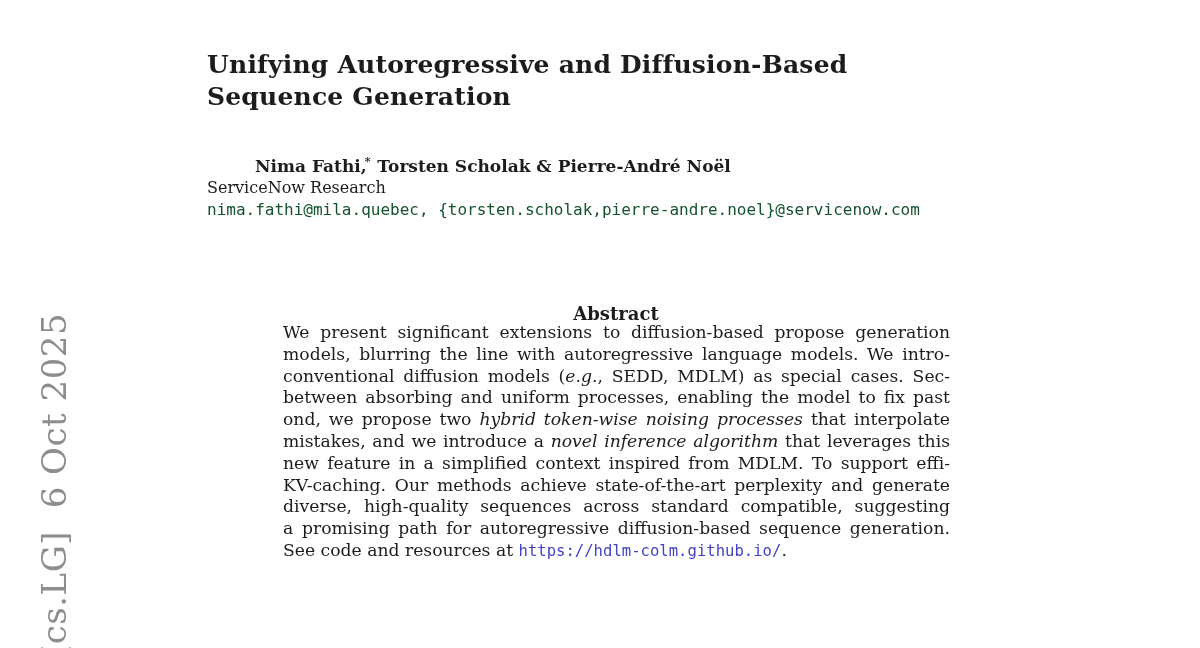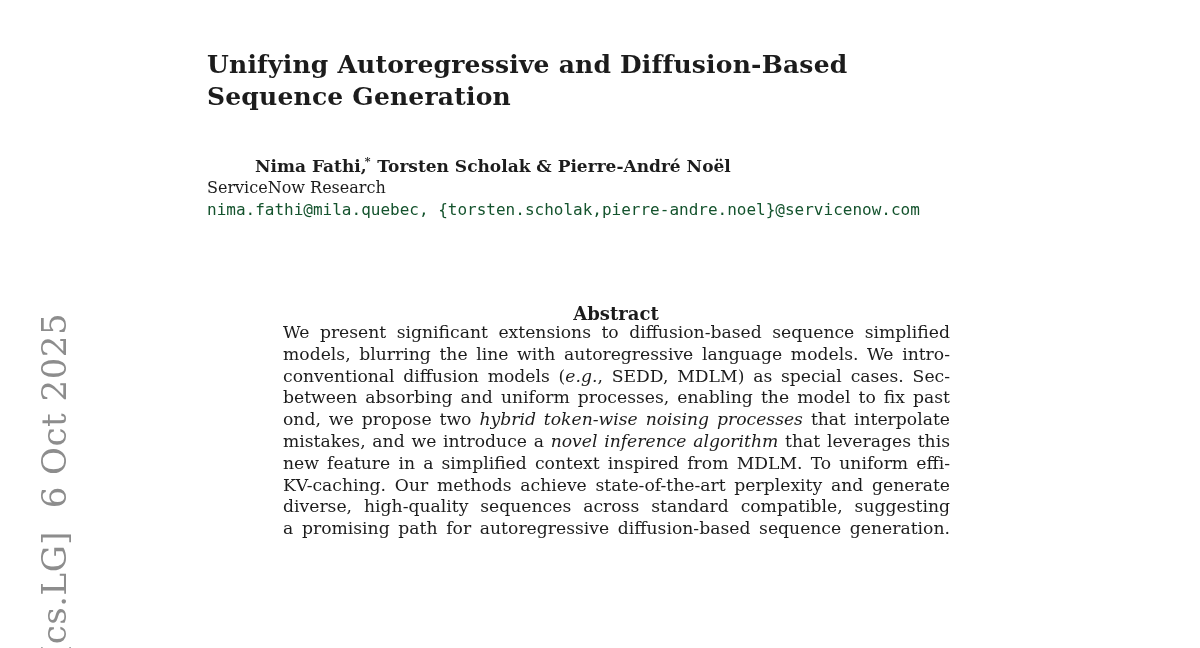--- a/index.html
+++ b/index.html
@@ -110,25 +110,26 @@
     <span>Nima Fathi,</span><sup>*</sup><span> Torsten Scholak &amp; Pierre-André Noël</span>
   </div>
 
   <div class="affiliation">ServiceNow Research</div>
 
   <div class="emails">nima.fathi@mila.quebec, {torsten.scholak,pierre-andre.noel}@servicenow.com</div>
 
   <div class="abstract-heading">Abstract</div>
 
   <div class="abstract-body" id="abstract-body">
-      <div class="abs-line"><span>We present significant extensions to diffusion-based sequence simplified</span></div>
+      <div class="abs-line"><span>We present significant extensions to diffusion-based propose generation</span></div>
       <div class="abs-line"><span>models, blurring the line with autoregressive language models. We intro-</span></div>
       <div class="abs-line"><span>conventional diffusion models (</span><span class="it">e.g.</span><span>, SEDD, MDLM) as special cases. Sec-</span></div>
       <div class="abs-line"><span>between absorbing and uniform processes, enabling the model to fix past</span></div>
       <div class="abs-line"><span>ond, we propose two </span><span class="it">hybrid token-wise noising processes</span><span> that interpolate</span></div>
       <div class="abs-line"><span>mistakes, and we introduce a </span><span class="it">novel inference algorithm</span><span> that leverages this</span></div>
-      <div class="abs-line"><span>new feature in a simplified context inspired from MDLM. To uniform effi-</span></div>
+      <div class="abs-line"><span>new feature in a simplified context inspired from MDLM. To support effi-</span></div>
       <div class="abs-line"><span>KV-caching. Our methods achieve state-of-the-art perplexity and generate</span></div>
       <div class="abs-line"><span>diverse, high-quality sequences across standard compatible, suggesting</span></div>
       <div class="abs-line"><span>a promising path for autoregressive diffusion-based sequence generation.</span></div>
+      <div class="abs-line last"><span>See code and resources at </span><span class="link">https://hdlm-colm.github.io/</span><span>.</span></div>
     </div>
 
 </div>
 
 </body></html>

